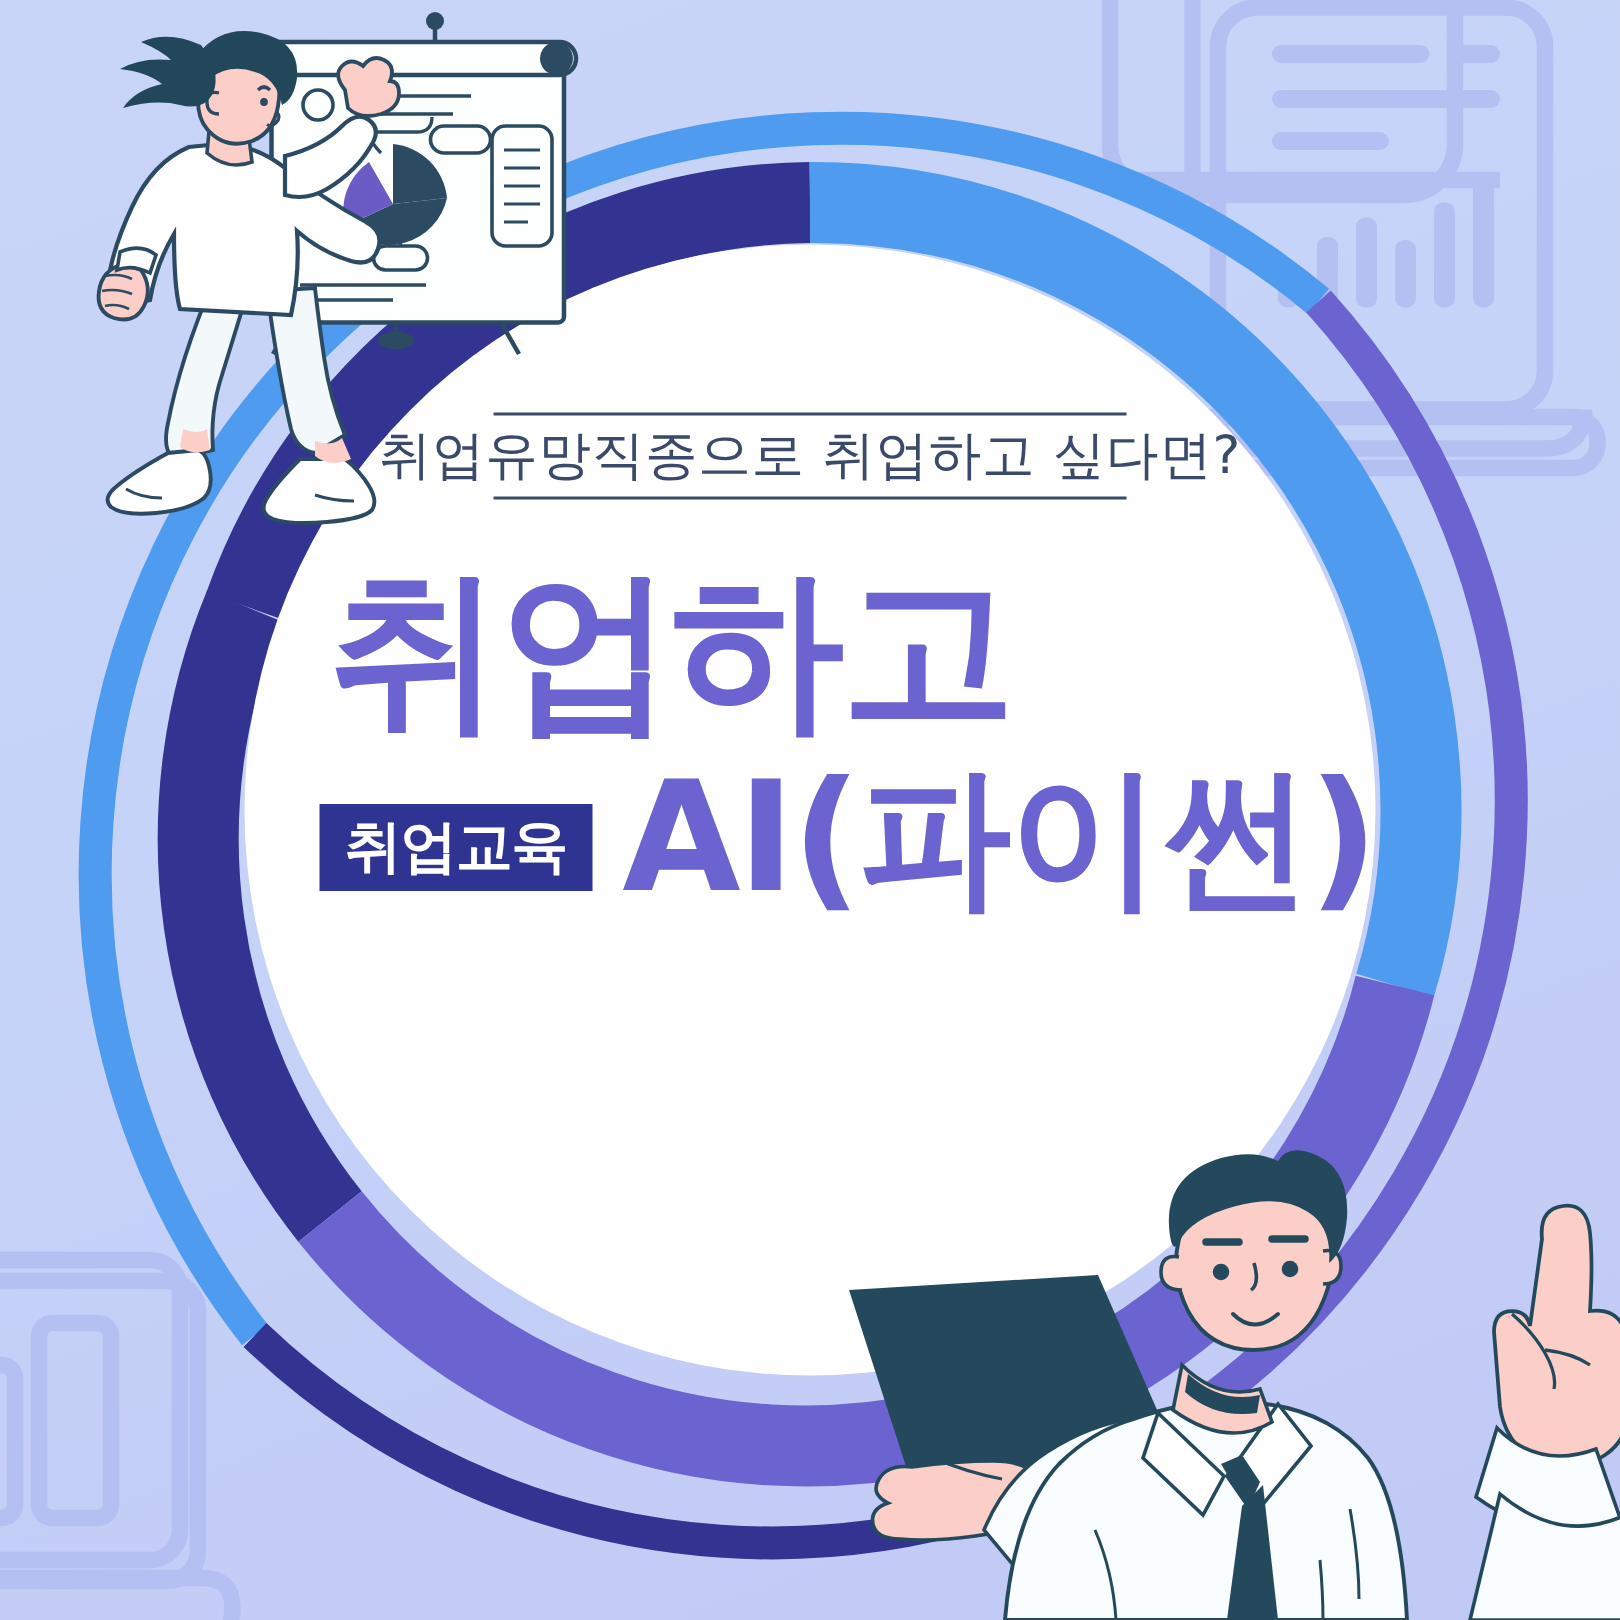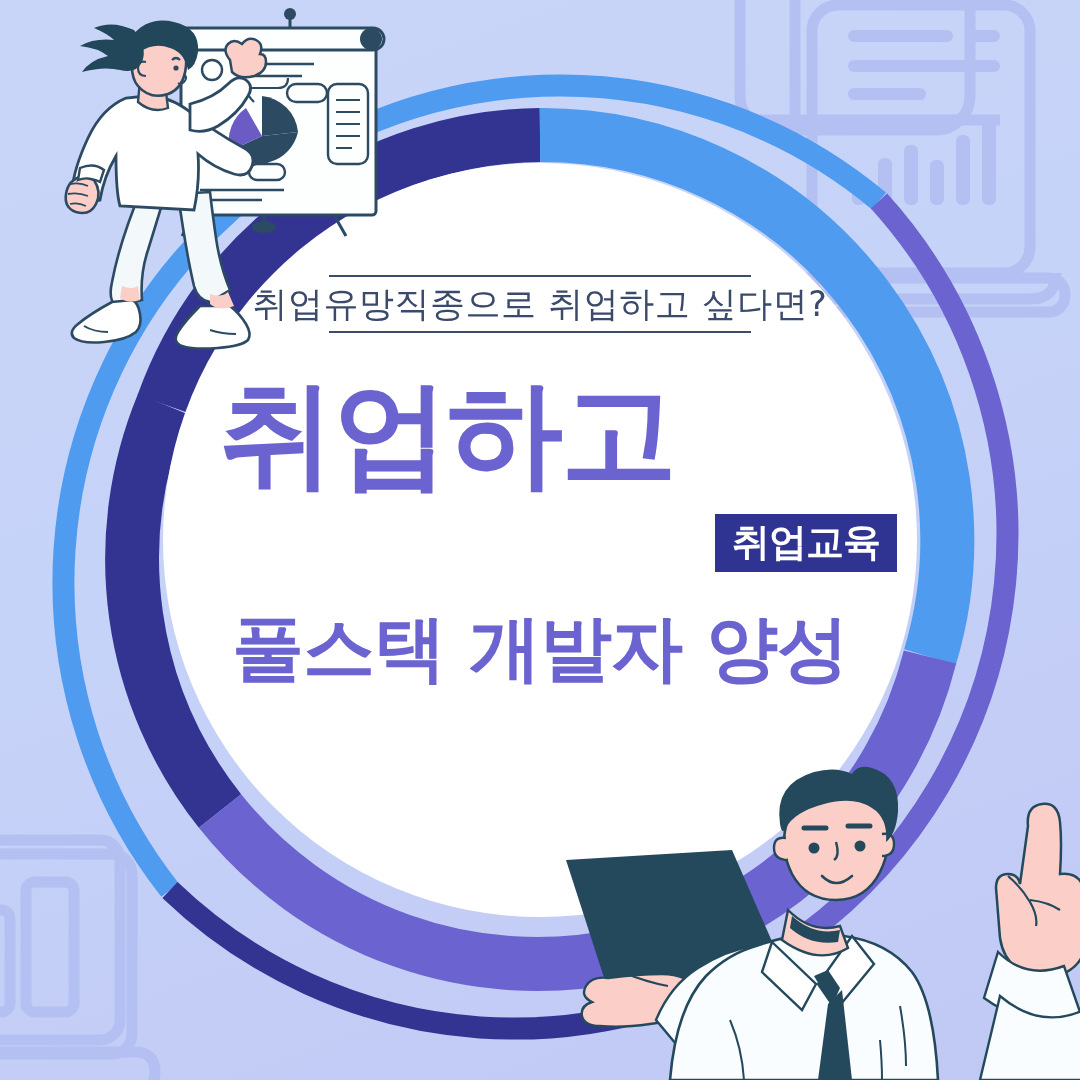--- a/index.html
+++ b/index.html
@@ -169,23 +169,23 @@
     <div class="subtitle-wrap">
       <div class="rule top"></div>
       <div class="subtitle">취업유망직종으로 취업하고 싶다면?</div>
       <div class="rule bot"></div>
     </div>
 
     <div class="title-1">취업하고</div>
 
     <div class="row-2">
       <div class="badge">취업교육</div>
+      <div class="title-2">AI(파이썬)</div>
     </div>
 
-    <div class="title-3">풀스택 개발자 양성</div>
   </div>
 
   <svg class="illus" style="left:14px;top:8px;" width="380" height="360" viewBox="0 0 380 360">
 
     <g>
       <rect x="167" y="32" width="195" height="175" rx="4" fill="#fdfefe" stroke="#2d4a63" stroke-width="3"></rect>
       <rect x="160" y="20" width="210" height="22" rx="11" fill="#fdfefe" stroke="#2d4a63" stroke-width="3"></rect>
       <circle cx="357" cy="31" r="11" fill="#2d4a63"></circle>
       <path d="M276 20 V 8" stroke="#2d4a63" stroke-width="3"></path>
       <circle cx="276" cy="6" r="6" fill="#2d4a63"></circle>

